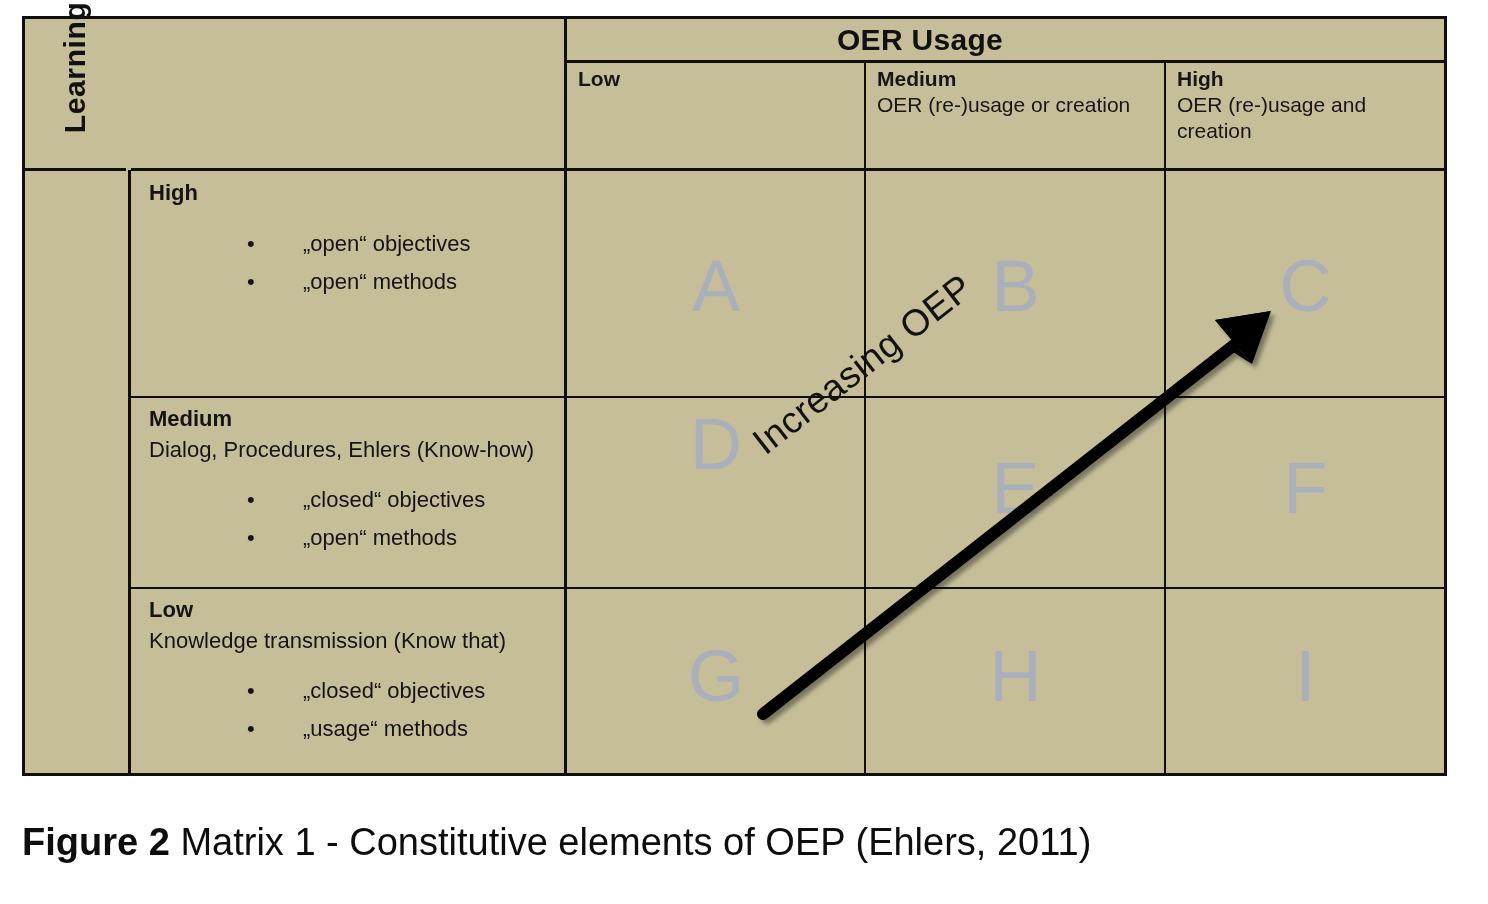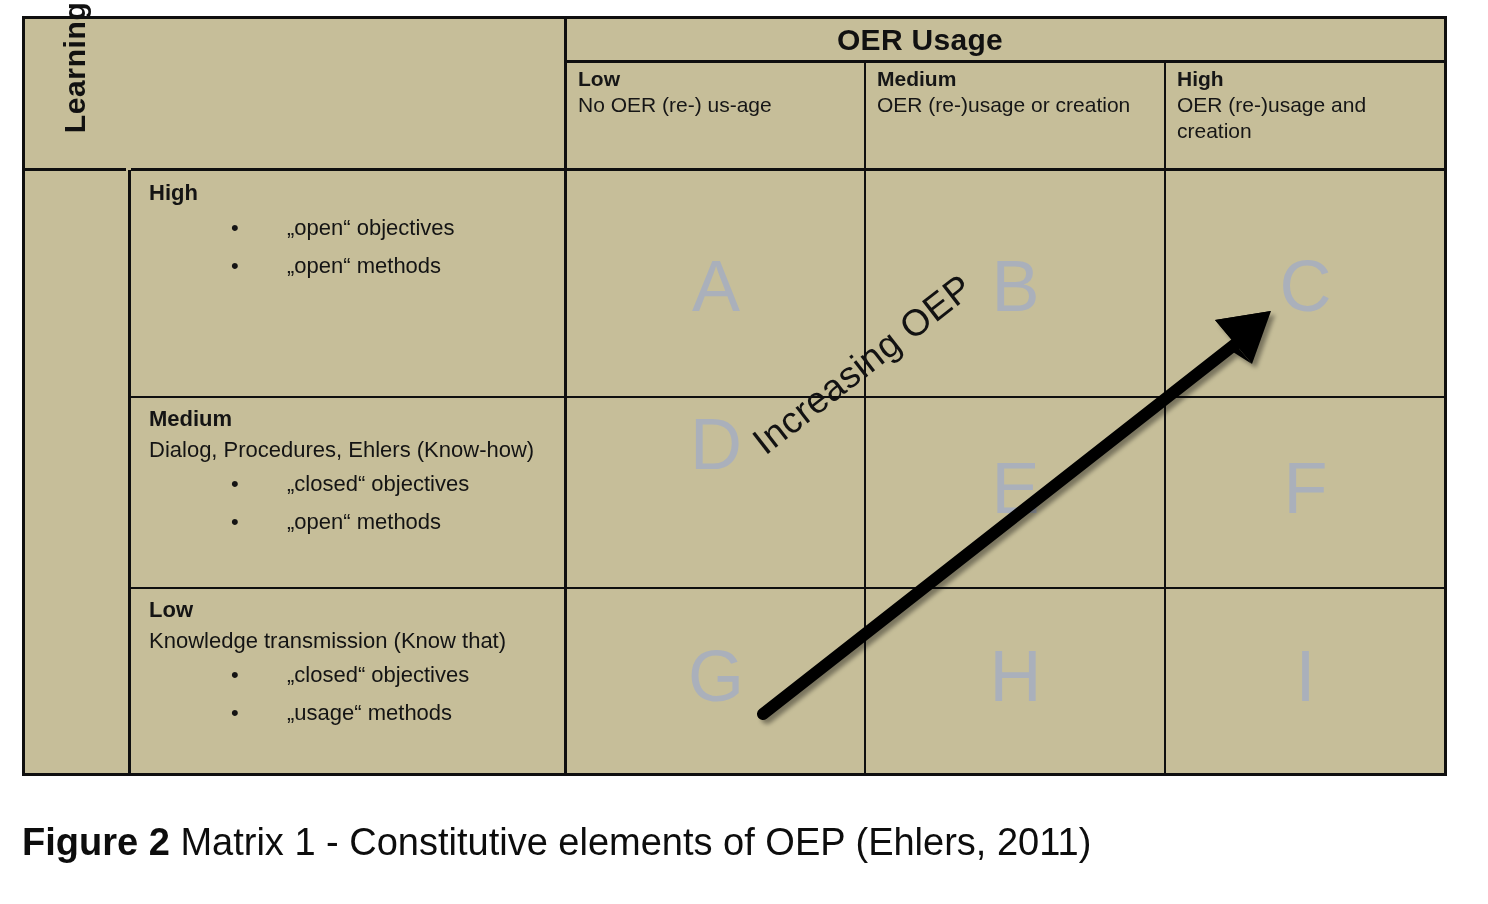--- a/index.html
+++ b/index.html
@@ -126,21 +126,21 @@
   }
   .row-desc .rd-title {
     display: block;
     font-weight: bold;
   }
   .row-desc .rd-body {
     display: block;
     font-weight: normal;
   }
   .row-desc ul {
-    margin: 0;
+    margin: 16px;
     padding: 0;
     list-style: none;
   }
   .row-desc ul li {
     position: relative;
     padding-left: 138px;
     line-height: 38px;
     font-weight: normal;
   }
   .row-desc ul li::before {
@@ -224,21 +224,20 @@
   <div class="hline" style="left:564px;  top:60px;  width:883px;"></div>
   <div class="hline" style="left:22px;   top:168px; width:104px;"></div>
   <div class="hline" style="left:131px;  top:168px; width:1316px;"></div>
   <div class="hline hline-thin" style="left:128px; top:396px; width:1319px;"></div>
   <div class="hline hline-thin" style="left:128px; top:587px; width:1319px;"></div>
 
   <div class="oer-usage-title">OER Usage</div>
 
   <div class="col-head" id="col-head-0">
     <span class="ch-title">Low</span>
-    <span class="ch-desc">No OER (re-) us-age</span>
   </div>
   <div class="col-head" id="col-head-1">
     <span class="ch-title">Medium</span>
     <span class="ch-desc">OER (re-)usage  or creation</span>
   </div>
   <div class="col-head" id="col-head-2">
     <span class="ch-title">High</span>
     <span class="ch-desc">OER (re-)usage and creation</span>
   </div>
 

